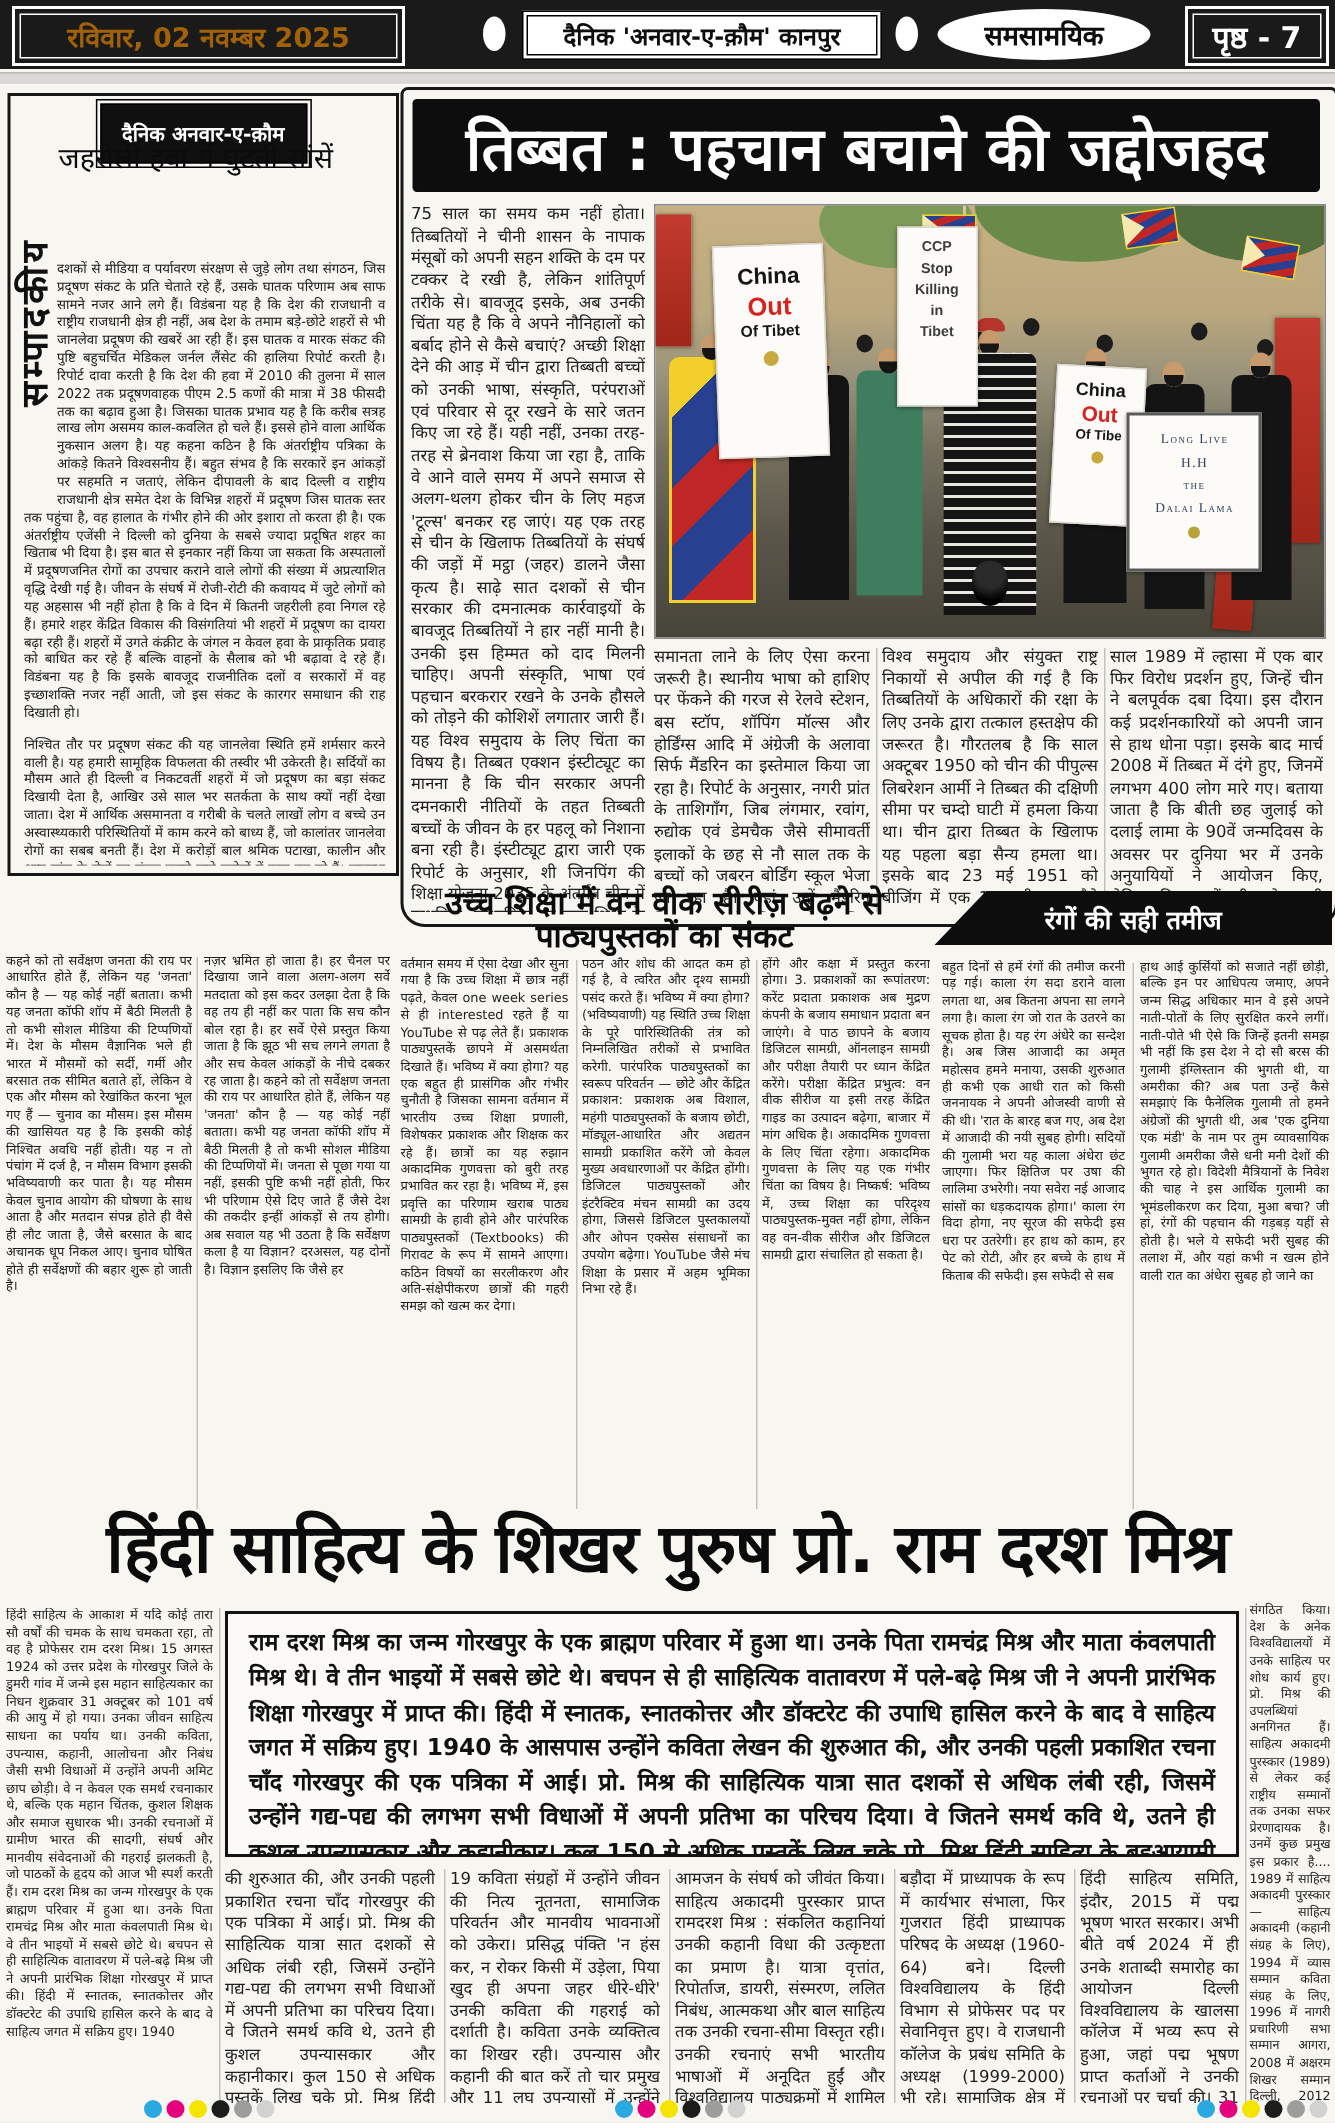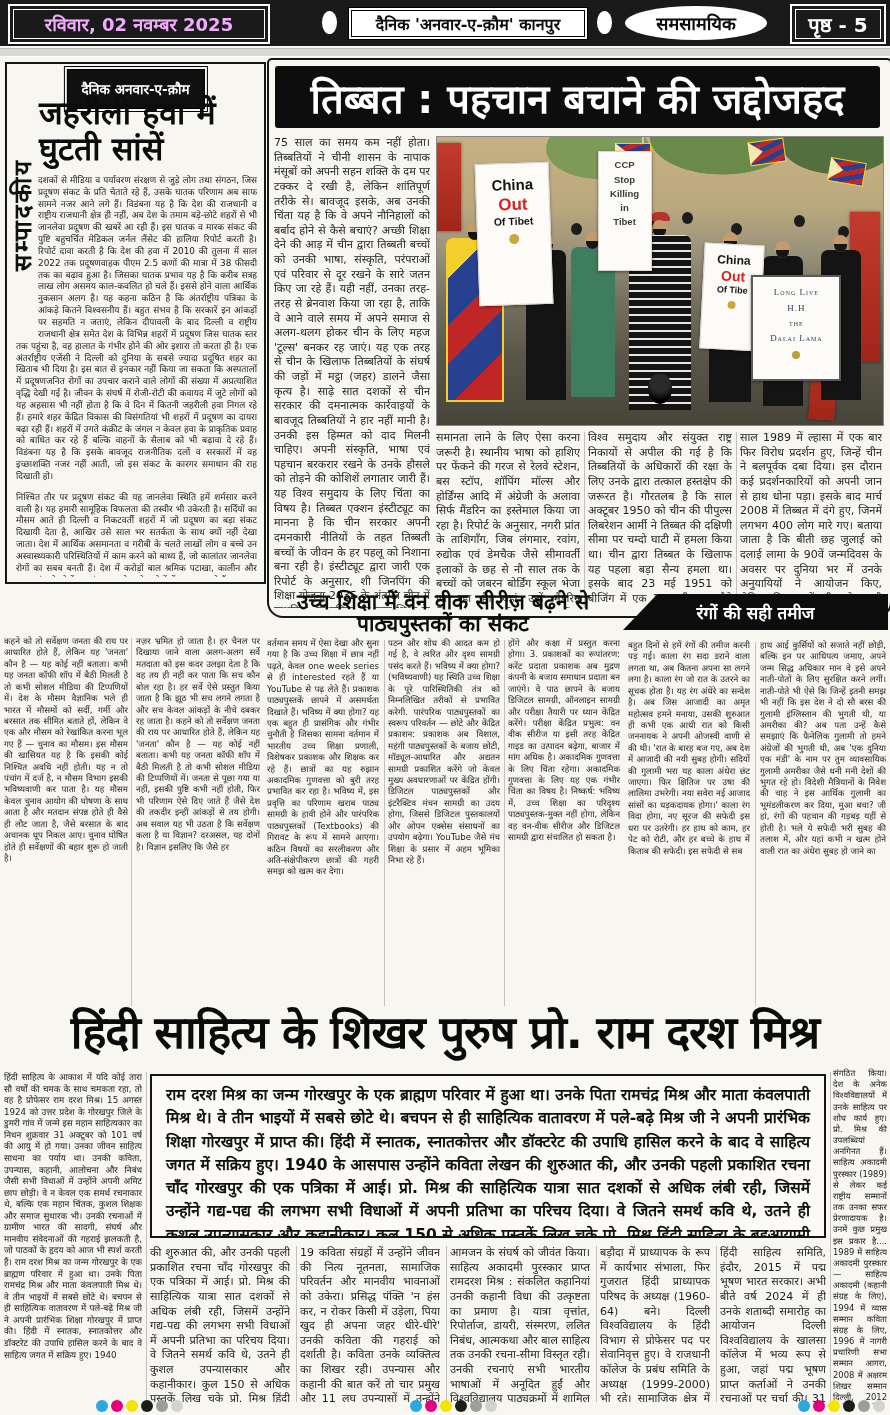--- a/index.html
+++ b/index.html
@@ -1,35 +1,35 @@
 <!DOCTYPE html>
 <html><head>
 <meta charset="utf-8">
 <style>
   html,body{margin:0;padding:0;background:#e9e7e2;}
   #page{position:relative;width:890px;height:1415px;margin:0 auto;background:#f7f6f1;
         font-family:"DejaVu Sans","Liberation Sans",sans-serif;color:#191919;overflow:hidden;}
   
   .masthead{position:absolute;left:0;top:0;width:890px;height:46px;background:#1a1a1a;}
   .mh-box{position:absolute;display:flex;align-items:center;justify-content:center;}
-  .mh-date{left:8px;top:4px;width:258px;height:36px;border:2px solid #fff;box-shadow:inset 0 0 0 3px #1a1a1a, inset 0 0 0 4px #fff;color:#f0abfc;font-weight:700;font-size:18px;}
+  .mh-date{left:8px;top:4px;width:258px;height:36px;border:2px solid #fff;box-shadow:inset 0 0 0 3px #1a1a1a, inset 0 0 0 4px #fff;color:#a16207;font-weight:700;font-size:18px;}
   .mh-dot{position:absolute;width:15px;height:23px;border-radius:50%;background:#fff;top:11px;}
   .mh-paper{left:348px;top:7px;width:238px;height:31px;background:#fff;border:1px solid #000;box-shadow:inset 0 0 0 2px #fff,inset 0 0 0 3px #000;color:#0d0d0d;font-weight:700;font-size:16px;}
   .mh-oval{left:625px;top:6px;width:142px;height:34px;background:#fff;border-radius:50%;color:#0d0d0d;font-weight:800;font-size:18px;}
   .mh-page{left:790px;top:4px;width:92px;height:36px;border:2px solid #fff;box-shadow:inset 0 0 0 3px #1a1a1a, inset 0 0 0 4px #fff;color:#fff;font-weight:700;font-size:20px;}
   .mh-strip{position:absolute;left:0;top:48px;width:890px;height:7px;background:#d9d8d4;border-top:1px solid #b9b8b4;border-bottom:1px solid #ffffff;}
   
   .col{position:absolute;font-size:11px;line-height:1.33;text-align:justify;color:#1d1d1d;overflow:hidden;word-break:break-word;}
   .banner{position:absolute;background:#0d0d0d;color:#fff;display:flex;align-items:center;justify-content:center;font-weight:800;text-align:center;}
   .vrule{position:absolute;width:1px;background:#c2c1bd;}
   
   .ed-box{position:absolute;left:5px;top:62px;width:257px;height:518px;border:2px solid #161616;background:#f7f6f1;}
   .ed-kicker{position:absolute;left:50%;transform:translateX(-50%);top:5px;background:#101010;color:#fff;font-weight:700;font-size:13.5px;padding:10px 14px;border:1px solid #000;box-shadow:0 0 0 2px #f7f6f1,0 0 0 3px #000;white-space:nowrap;}
   .ed-vlabel{position:absolute;left:2px;top:34px;height:232px;width:27px;writing-mode:vertical-rl;transform:rotate(180deg);font-size:24px;font-weight:800;letter-spacing:3px;display:flex;align-items:center;justify-content:center;color:#101010;}
-  .ed-head{position:absolute;left:32px;top:32px;width:218px;font-size:32px;line-height:1.12;font-weight:700;color:#0c0c0c;}
+  .ed-head{position:absolute;left:32px;top:32px;width:218px;font-size:19px;line-height:1.12;font-weight:400;color:#0c0c0c;}
   .ed-body{position:absolute;left:9px;right:7px;top:102px;bottom:5px;font-size:8.9px;line-height:1.33;text-align:justify;overflow:hidden;}
   .ed-body .sp{float:left;width:22px;height:165px;}
   
   .tb-box{position:absolute;left:267px;top:58px;width:621px;height:556px;border:2px solid #161616;border-radius:5px 5px 16px 16px;background:#f7f6f1;}
   .tb-banner{left:275px;top:66px;width:605px;height:62px;font-size:40px;letter-spacing:0px;border-radius:3px;}
   .photo{position:absolute;left:436px;top:136px;width:446px;height:288px;overflow:hidden;border:1px solid #888;
     background:
       radial-gradient(95px 52px at 90% 2%, #546f3e 0 60%, rgba(0,0,0,0) 61%),
       radial-gradient(120px 62px at 64% 0%, #6a8a4a 0 60%, rgba(0,0,0,0) 61%),
       radial-gradient(85px 50px at 36% 4%, #7e9a58 0 60%, rgba(0,0,0,0) 61%),
@@ -75,21 +75,21 @@
 <body>
 
 <div id="page">
 
   <div class="masthead">
     <div class="mh-box mh-date">रविवार, 02 नवम्बर 2025</div>
     <span class="mh-dot" style="left:322px;"></span>
     <div class="mh-box mh-paper">दैनिक  'अनवार-ए-क़ौम'  कानपुर</div>
     <span class="mh-dot" style="left:597px;"></span>
     <div class="mh-box mh-oval">समसामयिक</div>
-    <div class="mh-box mh-page">पृष्ठ - 5</div>
+    <div class="mh-box mh-page">पृष्ठ - 7</div>
   </div>
   <div class="mh-strip"></div>
 
   <div class="ed-box">
     <div class="ed-kicker">दैनिक अनवार-ए-क़ौम</div>
     <div class="ed-vlabel">सम्पादकीय</div>
     <div class="ed-head">जहरीली हवा में घुटती सांसें</div>
     <div class="ed-body">
       <span class="sp"></span>
       <p>दशकों से मीडिया व पर्यावरण संरक्षण से जुड़े लोग तथा संगठन, जिस प्रदूषण संकट के प्रति चेताते रहे हैं, उसके घातक परिणाम अब साफ सामने नजर आने लगे हैं। विडंबना यह है कि देश की राजधानी व राष्ट्रीय राजधानी क्षेत्र ही नहीं, अब देश के तमाम बड़े-छोटे शहरों से भी जानलेवा प्रदूषण की खबरें आ रही हैं। इस घातक व मारक संकट की पुष्टि बहुचर्चित मेडिकल जर्नल लैंसेट की हालिया रिपोर्ट करती है। रिपोर्ट दावा करती है कि देश की हवा में 2010 की तुलना में साल 2022 तक प्रदूषणवाहक पीएम 2.5 कणों की मात्रा में 38 फीसदी तक का बढ़ाव हुआ है। जिसका घातक प्रभाव यह है कि करीब सत्रह लाख लोग असमय काल-कवलित हो चले हैं। इससे होने वाला आर्थिक नुकसान अलग है। यह कहना कठिन है कि अंतर्राष्ट्रीय पत्रिका के आंकड़े कितने विश्वसनीय हैं। बहुत संभव है कि सरकारें इन आंकड़ों पर सहमति न जताएं, लेकिन दीपावली के बाद दिल्ली व राष्ट्रीय राजधानी क्षेत्र समेत देश के विभिन्न शहरों में प्रदूषण जिस घातक स्तर तक पहुंचा है, वह हालात के गंभीर होने की ओर इशारा तो करता ही है। एक अंतर्राष्ट्रीय एजेंसी ने दिल्ली को दुनिया के सबसे ज्यादा प्रदूषित शहर का खिताब भी दिया है। इस बात से इनकार नहीं किया जा सकता कि अस्पतालों में प्रदूषणजनित रोगों का उपचार कराने वाले लोगों की संख्या में अप्रत्याशित वृद्धि देखी गई है। जीवन के संघर्ष में रोजी-रोटी की कवायद में जुटे लोगों को यह अहसास भी नहीं होता है कि वे दिन में कितनी जहरीली हवा निगल रहे हैं। हमारे शहर केंद्रित विकास की विसंगतियां भी शहरों में प्रदूषण का दायरा बढ़ा रही हैं। शहरों में उगते कंक्रीट के जंगल न केवल हवा के प्राकृतिक प्रवाह को बाधित कर रहे हैं बल्कि वाहनों के सैलाब को भी बढ़ावा दे रहे हैं। विडंबना यह है कि इसके बावजूद राजनीतिक दलों व सरकारों में वह इच्छाशक्ति नजर नहीं आती, जो इस संकट के कारगर समाधान की राह दिखाती हो।</p>

